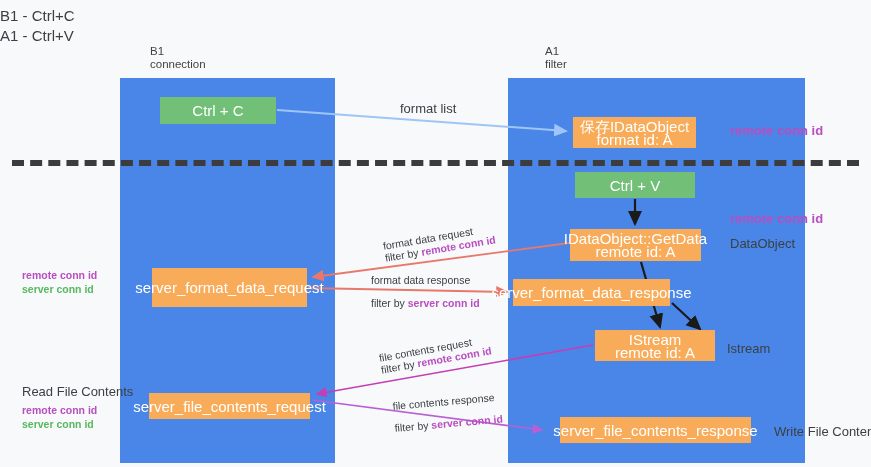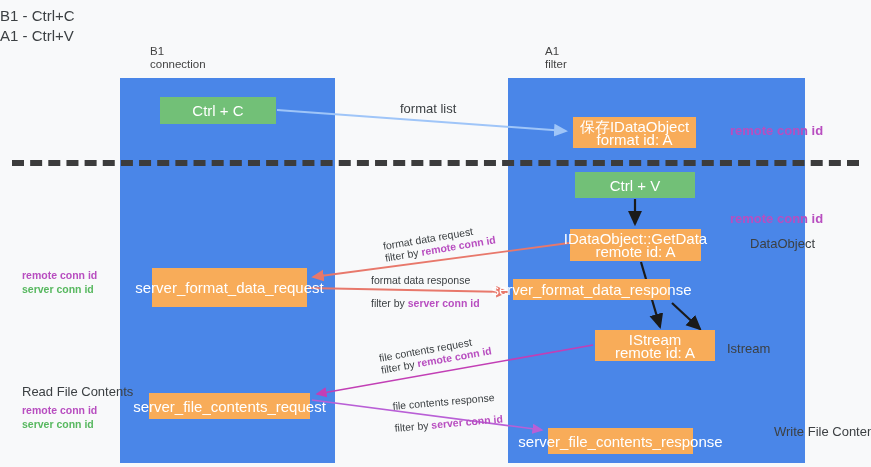--- a/index.html
+++ b/index.html
@@ -75,24 +75,24 @@
     padding: 2px 4px;
   }
   .node.green { background: #72c077; }
   .node.orange { background: #f8ac59; }
 
   #node-ctrlc  { left: 160px; top: 97px;  width: 116px; height: 27px; }
   #node-dataobj{ left: 573px; top: 117px; width: 123px; height: 31px; }
   #node-ctrlv  { left: 575px; top: 172px; width: 120px; height: 26px; }
   #node-getdata{ left: 570px; top: 229px; width: 131px; height: 32px; }
   #node-sfdreq { left: 152px; top: 268px; width: 155px; height: 39px; }
-  #node-sfdres { left: 513px; top: 279px; width: 157px; height: 21px; }
+  #node-sfdres { left: 513px; top: 279px; width: 157px; height: 27px; }
   #node-istream{ left: 595px; top: 330px; width: 120px; height: 31px; }
   #node-sfcreq { left: 149px; top: 384px; width: 161px; height: 26px; margin-top: 9px; }
-  #node-sfcres { left: 548px; top: 417px; width: 145px; height: 26px; margin-top: 11px; }
+  #node-sfcres { left: 560px; top: 417px; width: 191px; height: 26px; }
 
   
   #arrows {
     position: absolute;
     left: 0; top: 0;
     width: 871px; height: 467px;
     pointer-events: none;
   }
 
   
@@ -114,21 +114,21 @@
   }
   .lbl-rot .hl-pink { color: #b84ec0; font-weight: bold; }
 
   .stack { position: absolute; white-space: nowrap; line-height: 14px; }
   .stack div { font-size: 10.5px; }
 
   
   #lbl-formatlist { left: 400px; top: 101px; }
   #lbl-remote1    { left: 730px; top: 123px; }
   #lbl-remote2    { left: 730px; top: 211px; }
-  #lbl-dataobject { left: 750px; top: 236px; }
+  #lbl-dataobject { left: 730px; top: 236px; }
   #lbl-istream    { left: 727px; top: 341px; }
   #lbl-writefc    { left: 774px; top: 424px; }
 
   #stack-left1 { left: 22px; top: 268px; }
   #stack-left2 { left: 22px; top: 385px; }
   #lbl-readfc  { left: 22px; top: 384px; text-align: center; }
 
   #rot-fdreq   { left: 382px; top: 240px; transform: rotate(-9.5deg); }
   #rot-fcreq   { left: 378px; top: 352px; transform: rotate(-10deg); }
 

